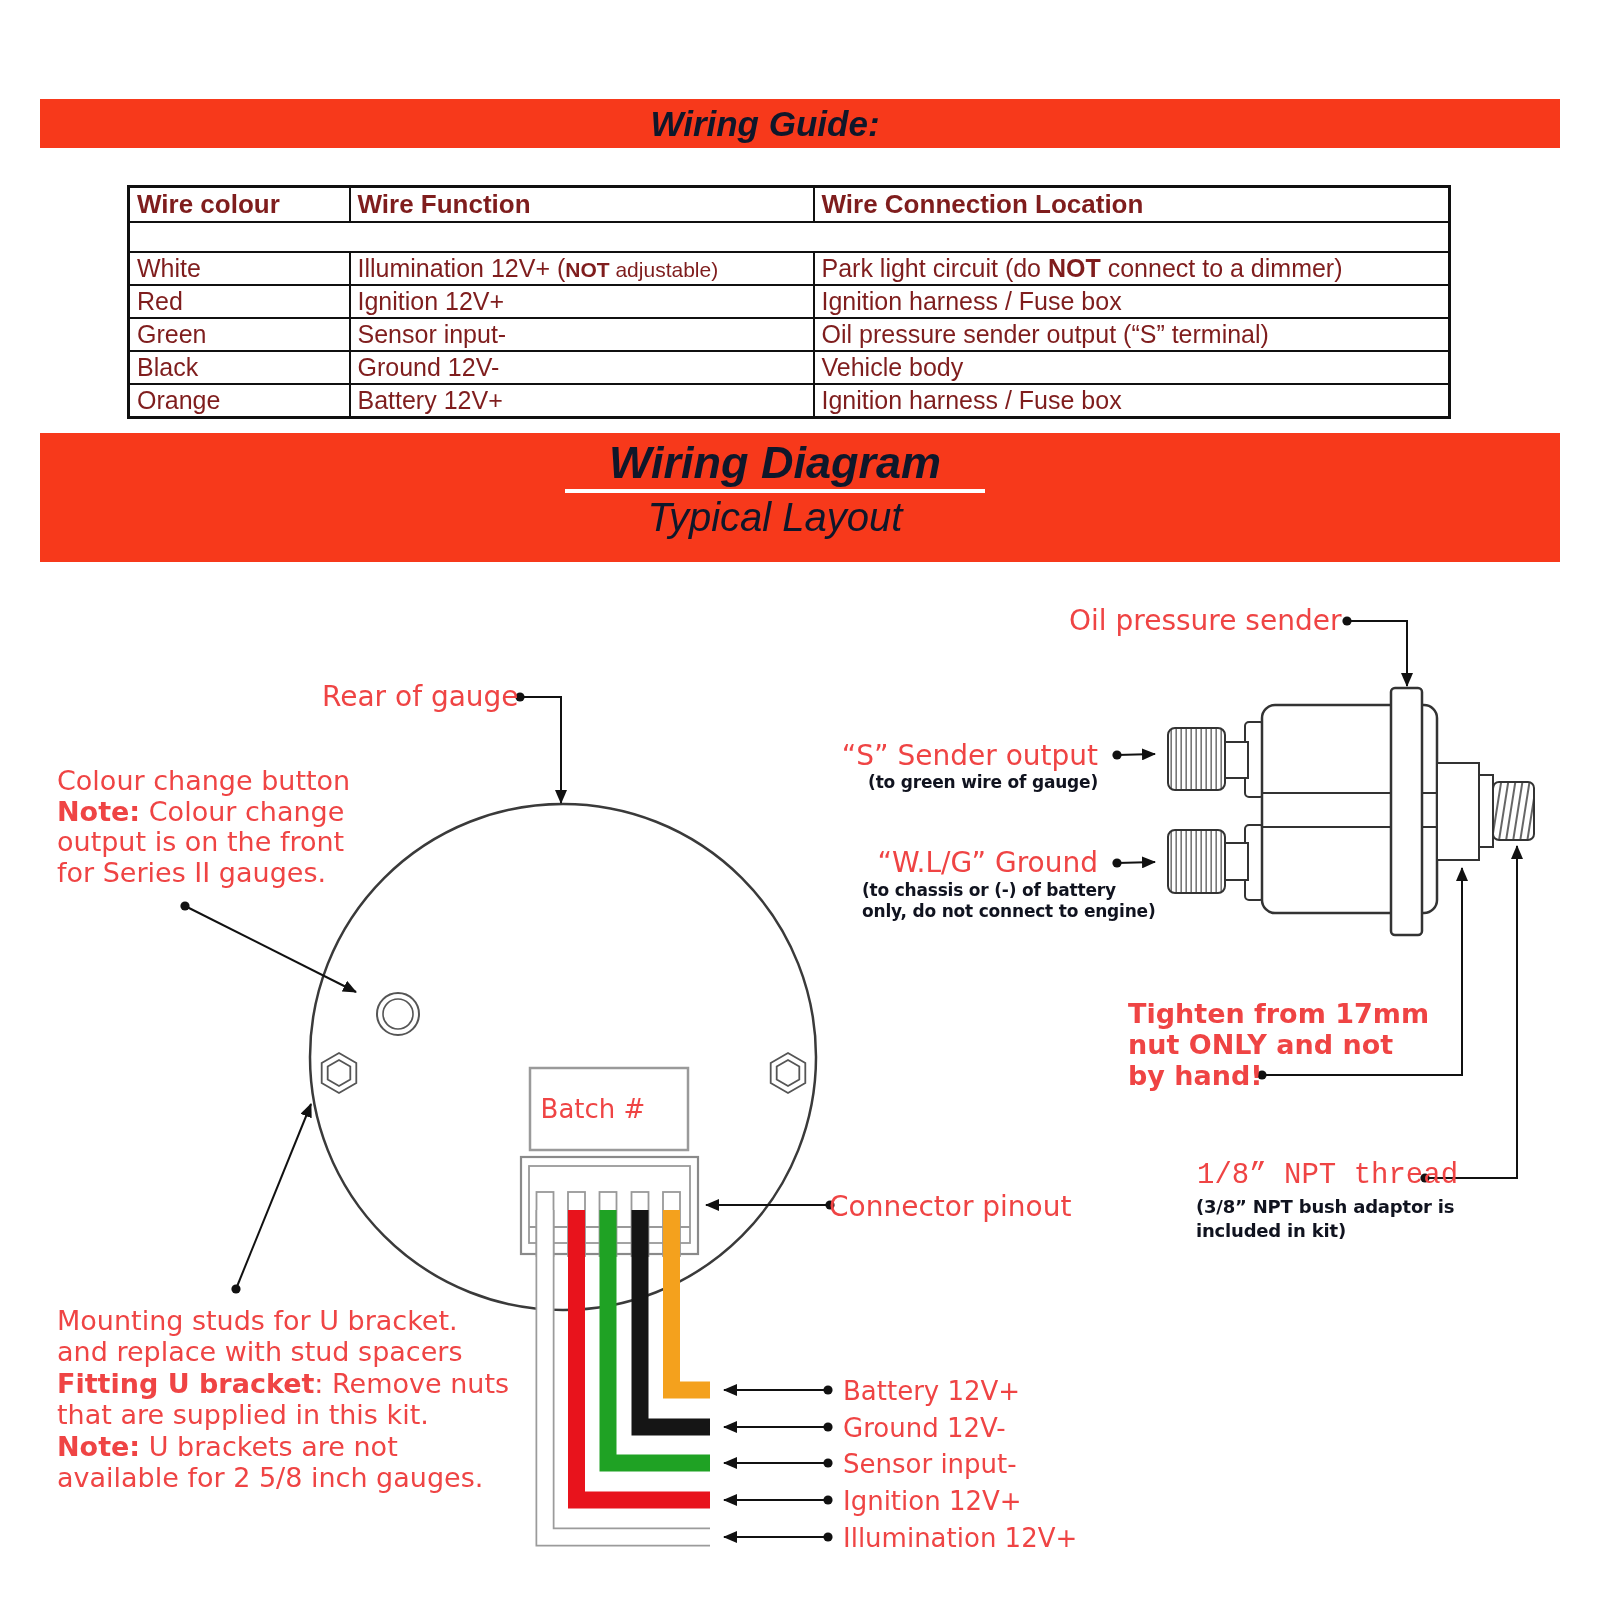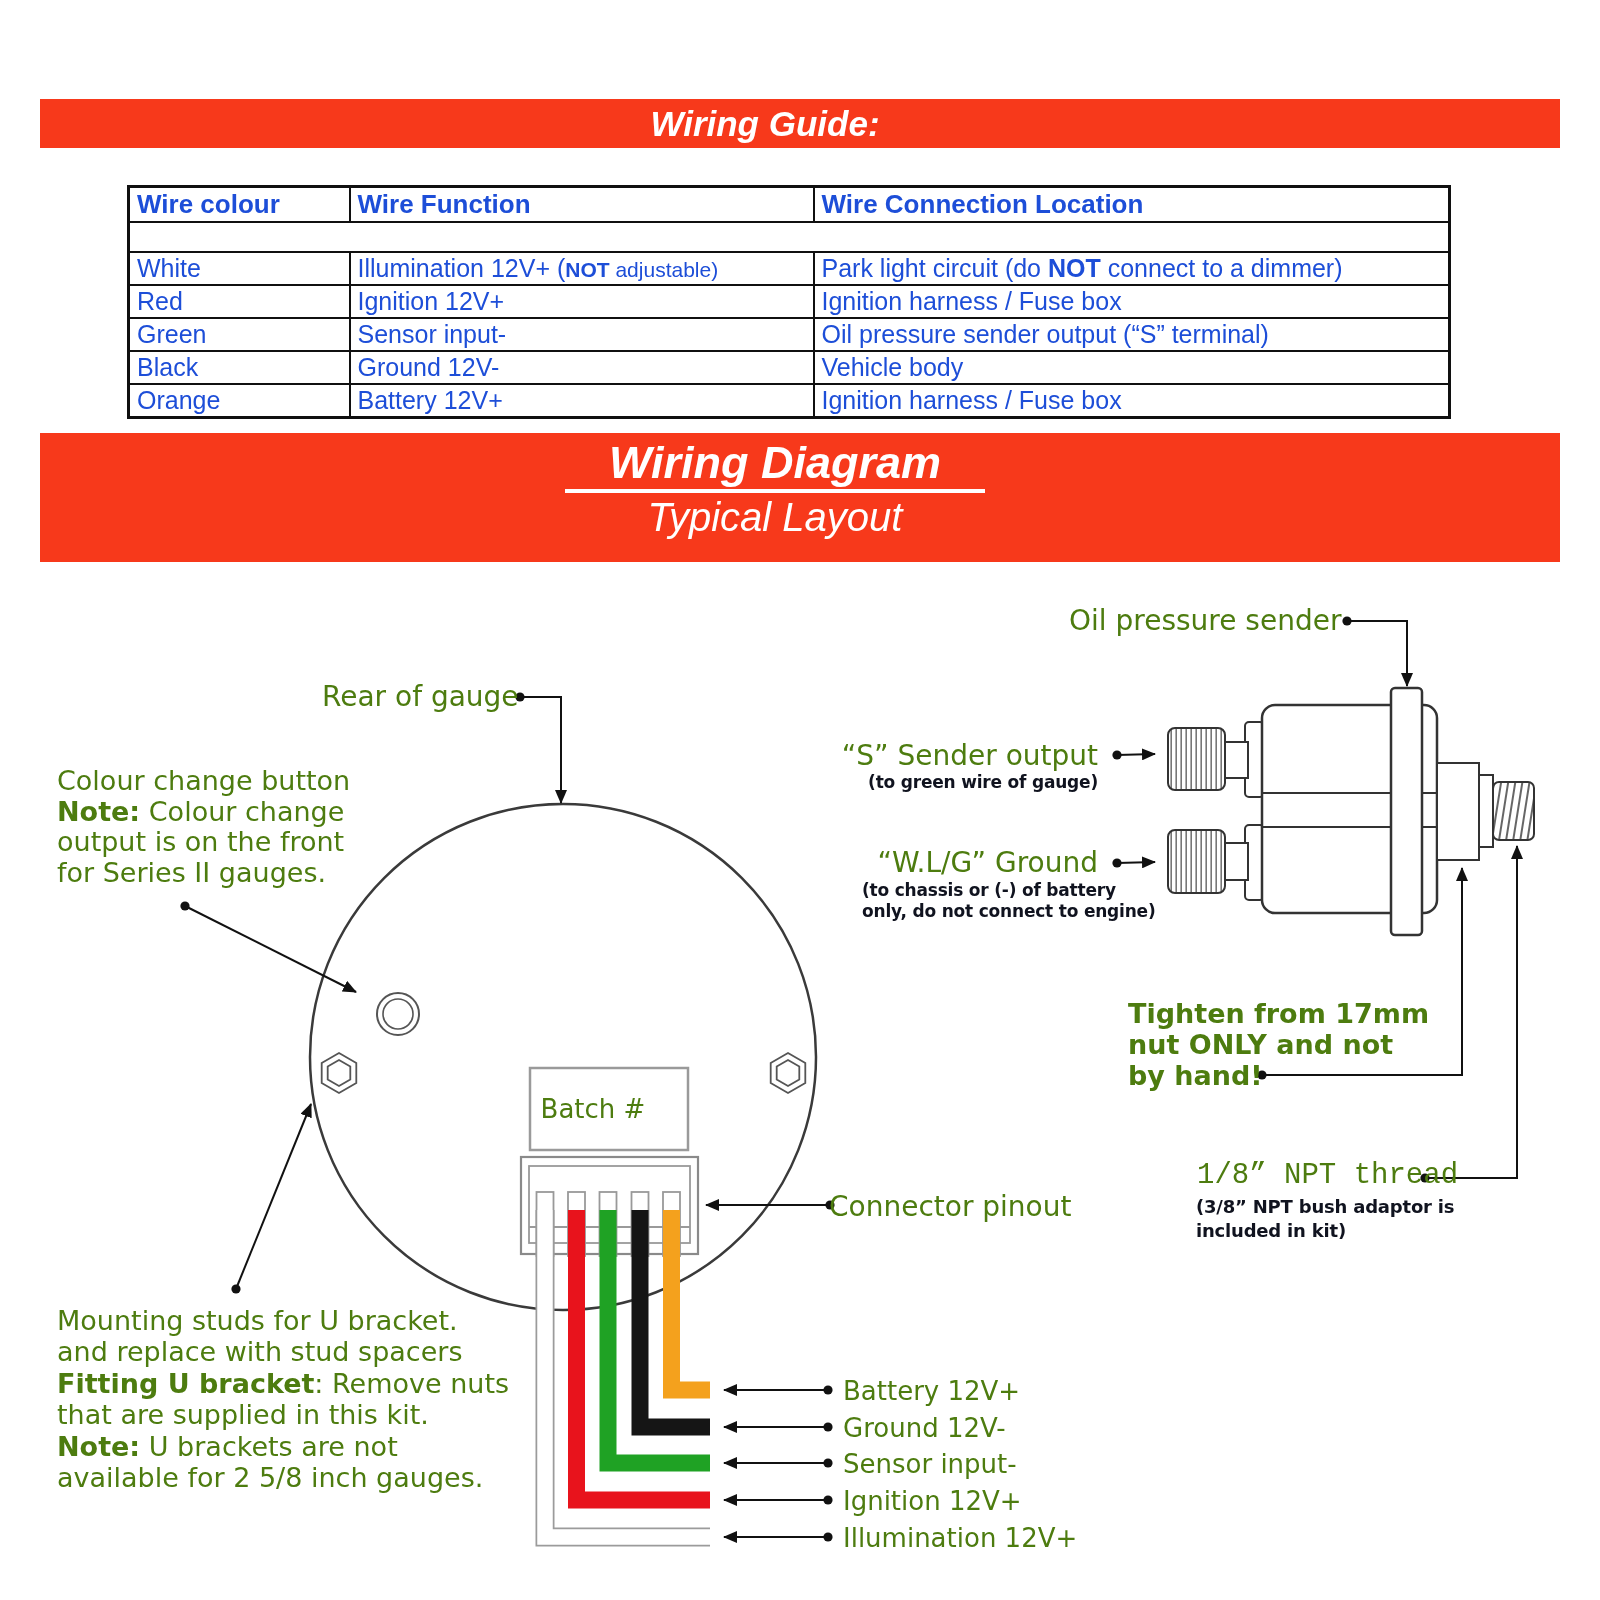--- a/index.html
+++ b/index.html
@@ -1,36 +1,36 @@
 <!DOCTYPE html>
 <html><head>
 <meta charset="utf-8">
 <style>
   html,body{margin:0;padding:0;background:#fff;}
   .page{position:relative;width:1600px;height:1600px;background:#ffffff;overflow:hidden;
         font-family:"DejaVu Sans",sans-serif;}
   
-  .banner{position:absolute;left:40px;width:1520px;background:#f7391b;color:#ffffff;text-align:center;}
+  .banner{position:absolute;left:40px;width:1520px;background:#f7391b;color:#0f172a;text-align:center;}
   .banner1{top:99px;height:49px;}
   .banner1 .btxt{display:inline-block;transform:translateX(-35px);font:italic bold 35px "Liberation Sans",sans-serif;line-height:49px;}
   .banner2{top:433px;height:129px;}
   .banner2 .inner{transform:translateX(-25px);}
   .b2title{font:italic bold 45px "Liberation Sans",sans-serif;padding-top:7px;line-height:46px;}
   .b2rule{width:420px;height:4px;background:#fff;margin:3px auto 2px auto;}
   .b2sub{font:italic 40px "Liberation Sans",sans-serif;line-height:44px;}
   
   table.wires{position:absolute;left:127px;top:185px;width:1321px;border-collapse:collapse;table-layout:fixed;
-     font-family:"Liberation Sans",sans-serif;font-size:25px;color:#1d4ed8;border:3px solid #101010;}
+     font-family:"Liberation Sans",sans-serif;font-size:25px;color:#7f1d1d;border:3px solid #101010;}
   table.wires td{border:2px solid #101010;padding:0 0 0 7px;vertical-align:middle;overflow:hidden;white-space:nowrap;}
   table.wires tr.hdr td{font-weight:bold;font-size:26px;height:33px;}
   table.wires tr.empty td{height:28px;border-left:none;border-right:none;}
   table.wires tr.data td{height:31px;}
   .cell-small{font-size:21px;}
   
-  .dlabel{position:absolute;color:#4d7c0f;font-size:27px;white-space:nowrap;line-height:31px;}
+  .dlabel{position:absolute;color:#ef4444;font-size:27px;white-space:nowrap;line-height:31px;}
   .dsub{position:absolute;color:#10131f;font-size:17px;font-weight:bold;white-space:nowrap;letter-spacing:-0.2px;line-height:21.5px;}
   .rt{text-align:right;}
   svg.diagram{position:absolute;left:0;top:0;}
 </style>
 </head>
 <body>
 
 <div class="page">
 
   <div class="banner banner1">

